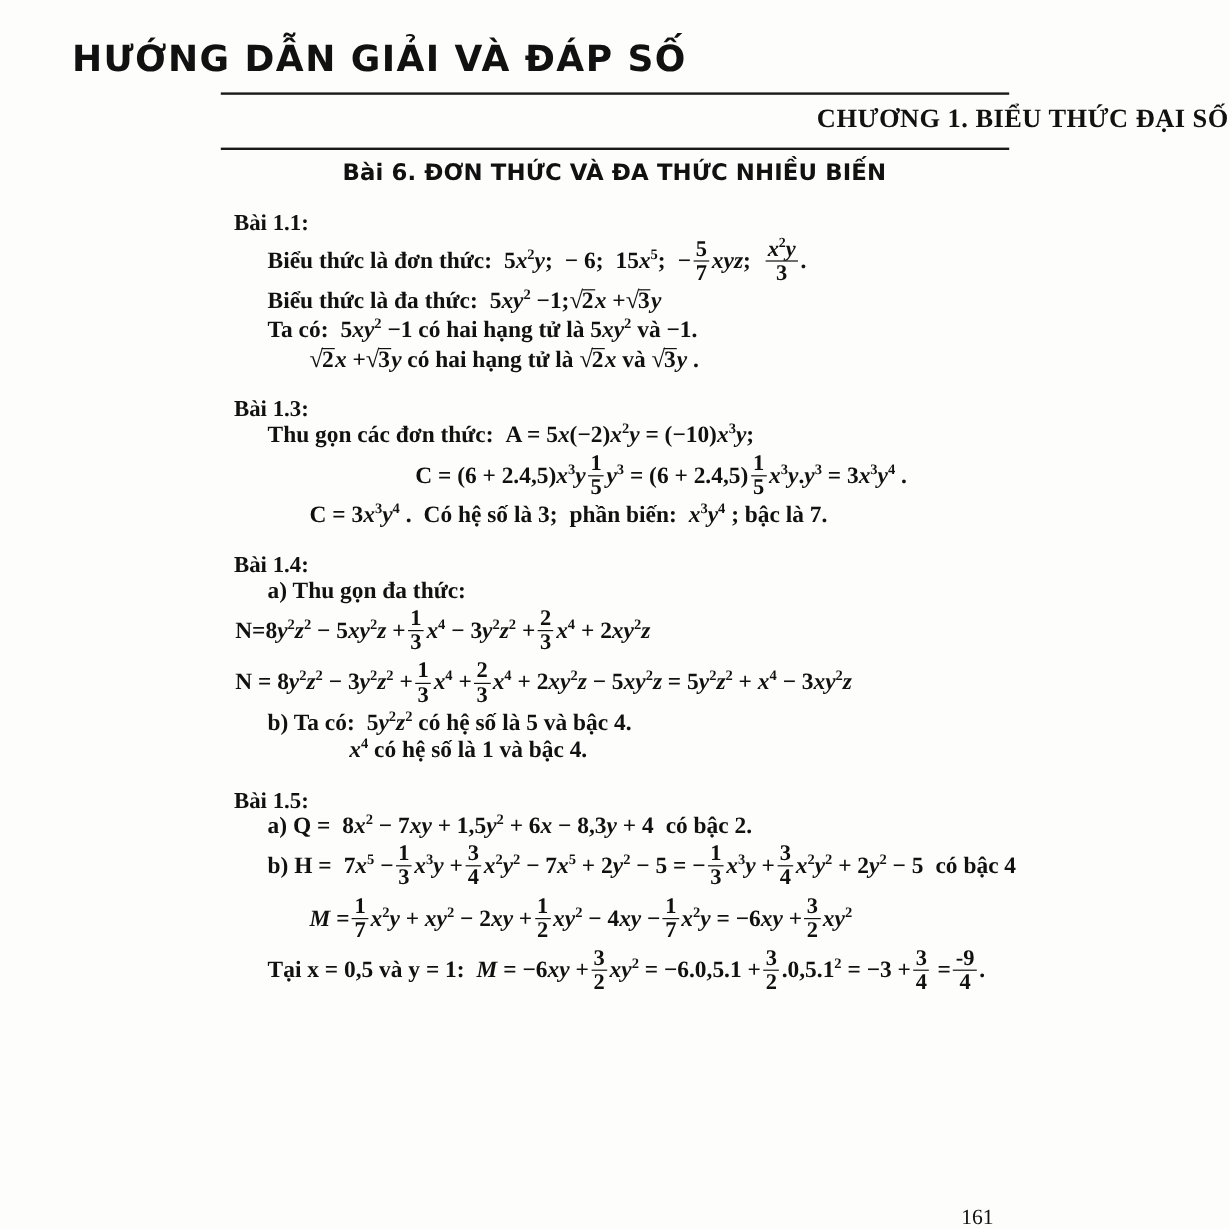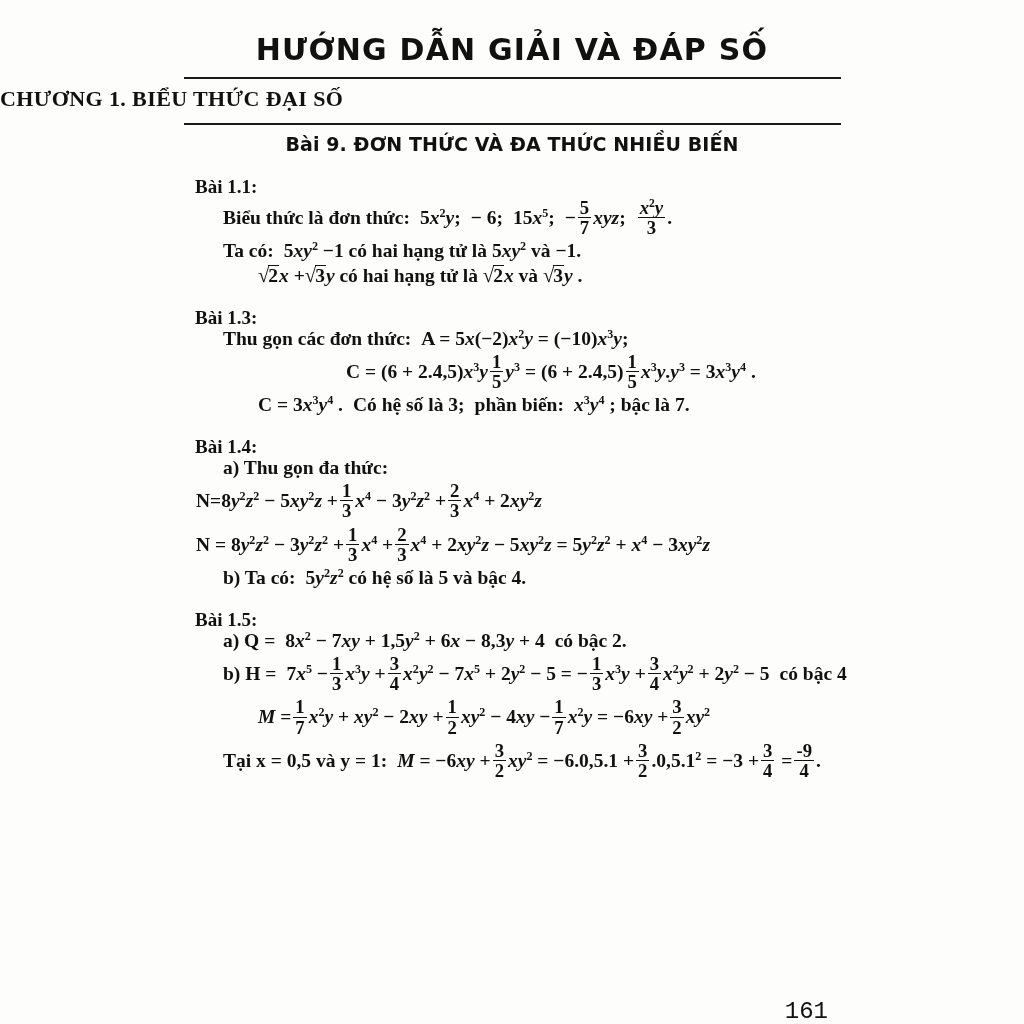--- a/index.html
+++ b/index.html
@@ -7,36 +7,35 @@
     width:1024px;height:1024px;
     background:#fdfdfc;
     font-family:"Liberation Serif",serif;
     color:#111;
     overflow:hidden;
   }
   .page{position:relative;width:1024px;height:1024px;box-sizing:border-box;padding:0;}
 
   
   .doc-title{
-    text-align:center;
     font-family:"DejaVu Sans","Liberation Sans",sans-serif;
     font-weight:bold;
     font-size:30px;
     letter-spacing:1.2px;
     margin:33px 0 0 0;
     padding:0 60px;
     line-height:1.1;
   }
   .rule{
     height:0;border:0;border-top:2.4px solid #1a1a1a;
     margin:11px auto 0 auto;width:657px;
   }
   .rule.thin{border-top-width:2px;}
   .chapter-title{
-    text-align:left;
+    text-align:right;
     font-family:"Liberation Serif",serif;
     font-weight:bold;
     font-size:22px;
     letter-spacing:.4px;
     margin:7px 0 0 0;
   }
   .lesson-title{
     text-align:center;
     font-family:"DejaVu Sans","Liberation Sans",sans-serif;
     font-weight:bold;
@@ -84,42 +83,45 @@
   .frac .den{display:block;border-top:1.4px solid #111;padding:0 2px;}
   .rad{display:inline-block;white-space:nowrap;}
   .rad .sym{font-size:1.06em;}
   .rad .bar{border-top:1.3px solid #111;padding:0 1px 0 0;display:inline-block;margin-left:-1px;}
   .sp{display:inline-block;width:10px;}
   .sp-lg{display:inline-block;width:22px;}
 
   .pagenum{
     position:absolute;
     right:196px;bottom:32px;
-    font-size:24px;
-    font-family:Liberation Mono, monospace;
+    font-size:18px;
+    font-family:Liberation Serif, serif;
   }
 </style>
 </head>
 <body>
 
 <div class="page">
 
   <h1 class="doc-title">HƯỚNG DẪN GIẢI VÀ ĐÁP SỐ</h1>
   <hr class="rule">
   <h2 class="chapter-title">CHƯƠNG 1. BIỂU THỨC ĐẠI SỐ</h2>
   <hr class="rule thin">
-  <h3 class="lesson-title">Bài 9. ĐƠN THỨC VÀ ĐA THỨC NHIỀU BIẾN</h3>
+  <h3 class="lesson-title">Bài 6. ĐƠN THỨC VÀ ĐA THỨC NHIỀU BIẾN</h3>
 
   <div class="body">
 
     <div class="ex-head">Bài 1.1:</div>
     <div class="ln ind1 tall">
       Biểu thức là đơn thức:<span class="sp"></span>5<i>x</i><sup>2</sup><i>y</i>;<span class="sp"></span>− 6;<span class="sp"></span>15<i>x</i><sup>5</sup>;<span class="sp"></span>−<span class="frac"><span class="num">5</span><span class="den">7</span></span><i>xyz</i>;<span class="sp"></span><span class="frac"><span class="num"><i>x</i><sup>2</sup><i>y</i></span><span class="den">3</span></span>.
     </div>
 
+    <div class="ln ind1">
+      Biểu thức là đa thức:<span class="sp"></span>5<i>xy</i><sup>2</sup> −1;<span class="rad"><span class="sym">√</span><span class="bar">2</span></span><i>x</i> +<span class="rad"><span class="sym">√</span><span class="bar">3</span></span><i>y</i>
+    </div>
     <div class="ln ind1">
       Ta có:<span class="sp"></span>5<i>xy</i><sup>2</sup> −1 có hai hạng tử là 5<i>xy</i><sup>2</sup> và −1.
     </div>
     <div class="ln ind2">
       <span class="rad"><span class="sym">√</span><span class="bar">2</span></span><i>x</i> +<span class="rad"><span class="sym">√</span><span class="bar">3</span></span><i>y</i> có hai hạng tử là <span class="rad"><span class="sym">√</span><span class="bar">2</span></span><i>x</i> và <span class="rad"><span class="sym">√</span><span class="bar">3</span></span><i>y</i> .
     </div>
 
     <div class="ex-head">Bài 1.3:</div>
     <div class="ln ind1">
       Thu gọn các đơn thức:<span class="sp"></span>A = 5<i>x</i>(−2)<i>x</i><sup>2</sup><i>y</i> = (−10)<i>x</i><sup>3</sup><i>y</i>;
@@ -135,20 +137,23 @@
     <div class="ln ind1">a) Thu gọn đa thức:</div>
     <div class="ln tall">
       N=8<i>y</i><sup>2</sup><i>z</i><sup>2</sup> − 5<i>xy</i><sup>2</sup><i>z</i> +<span class="frac"><span class="num">1</span><span class="den">3</span></span><i>x</i><sup>4</sup> − 3<i>y</i><sup>2</sup><i>z</i><sup>2</sup> +<span class="frac"><span class="num">2</span><span class="den">3</span></span><i>x</i><sup>4</sup> + 2<i>xy</i><sup>2</sup><i>z</i>
     </div>
     <div class="ln tall">
       N = 8<i>y</i><sup>2</sup><i>z</i><sup>2</sup> − 3<i>y</i><sup>2</sup><i>z</i><sup>2</sup> +<span class="frac"><span class="num">1</span><span class="den">3</span></span><i>x</i><sup>4</sup> +<span class="frac"><span class="num">2</span><span class="den">3</span></span><i>x</i><sup>4</sup> + 2<i>xy</i><sup>2</sup><i>z</i> − 5<i>xy</i><sup>2</sup><i>z</i> = 5<i>y</i><sup>2</sup><i>z</i><sup>2</sup> + <i>x</i><sup>4</sup> − 3<i>xy</i><sup>2</sup><i>z</i>
     </div>
     <div class="ln ind1">
       b) Ta có:<span class="sp"></span>5<i>y</i><sup>2</sup><i>z</i><sup>2</sup> có hệ số là 5 và bậc 4.
     </div>
+    <div class="ln ind3">
+      <i>x</i><sup>4</sup> có hệ số là 1 và bậc 4.
+    </div>
 
     <div class="ex-head">Bài 1.5:</div>
     <div class="ln ind1">
       a) Q =<span class="sp"></span>8<i>x</i><sup>2</sup> − 7<i>xy</i> + 1,5<i>y</i><sup>2</sup> + 6<i>x</i> − 8,3<i>y</i> + 4<span class="sp"></span>có bậc 2.
     </div>
     <div class="ln ind1 tall">
       b) H =<span class="sp"></span>7<i>x</i><sup>5</sup> −<span class="frac"><span class="num">1</span><span class="den">3</span></span><i>x</i><sup>3</sup><i>y</i> +<span class="frac"><span class="num">3</span><span class="den">4</span></span><i>x</i><sup>2</sup><i>y</i><sup>2</sup> − 7<i>x</i><sup>5</sup> + 2<i>y</i><sup>2</sup> − 5 = −<span class="frac"><span class="num">1</span><span class="den">3</span></span><i>x</i><sup>3</sup><i>y</i> +<span class="frac"><span class="num">3</span><span class="den">4</span></span><i>x</i><sup>2</sup><i>y</i><sup>2</sup> + 2<i>y</i><sup>2</sup> − 5<span class="sp"></span>có bậc 4
     </div>
 
     <div class="ln ind2 tall">

